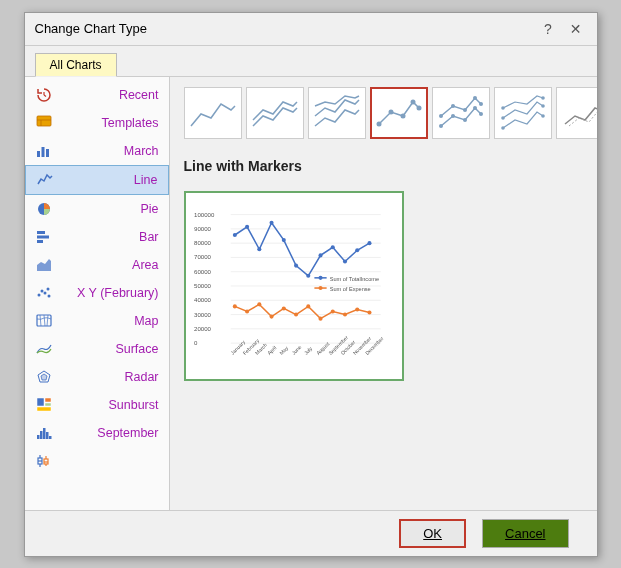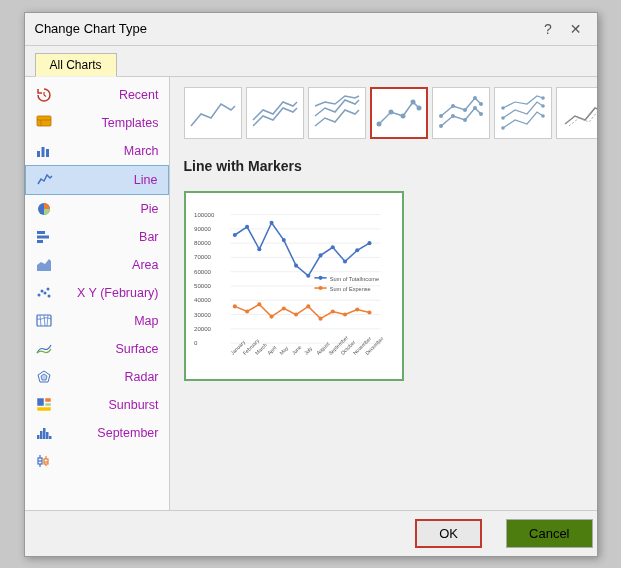--- a/index.html
+++ b/index.html
@@ -142,24 +142,25 @@
       border: 2px solid #6aaa6a;
       background: #fff;
       width: 220px;
       height: 190px;
       padding: 6px;
       position: relative;
     }
     .dialog-footer {
       display: flex;
       justify-content: flex-end;
-      padding: 8px 4px;
+      padding: 8px 28px;
       border-top: 1px solid #ccc;
-      gap: 24px;
+      gap: 16px;
       background: #f0f0f0;
+      text-decoration: underline;
     }
     .footer-btn {
       padding: 5px 22px;
       font-size: 13px;
       cursor: pointer;
       border: 1px solid #aaa;
       background: #4d7c0f;
     }
     .footer-btn.ok {
       border: 2px solid #c0392b;

